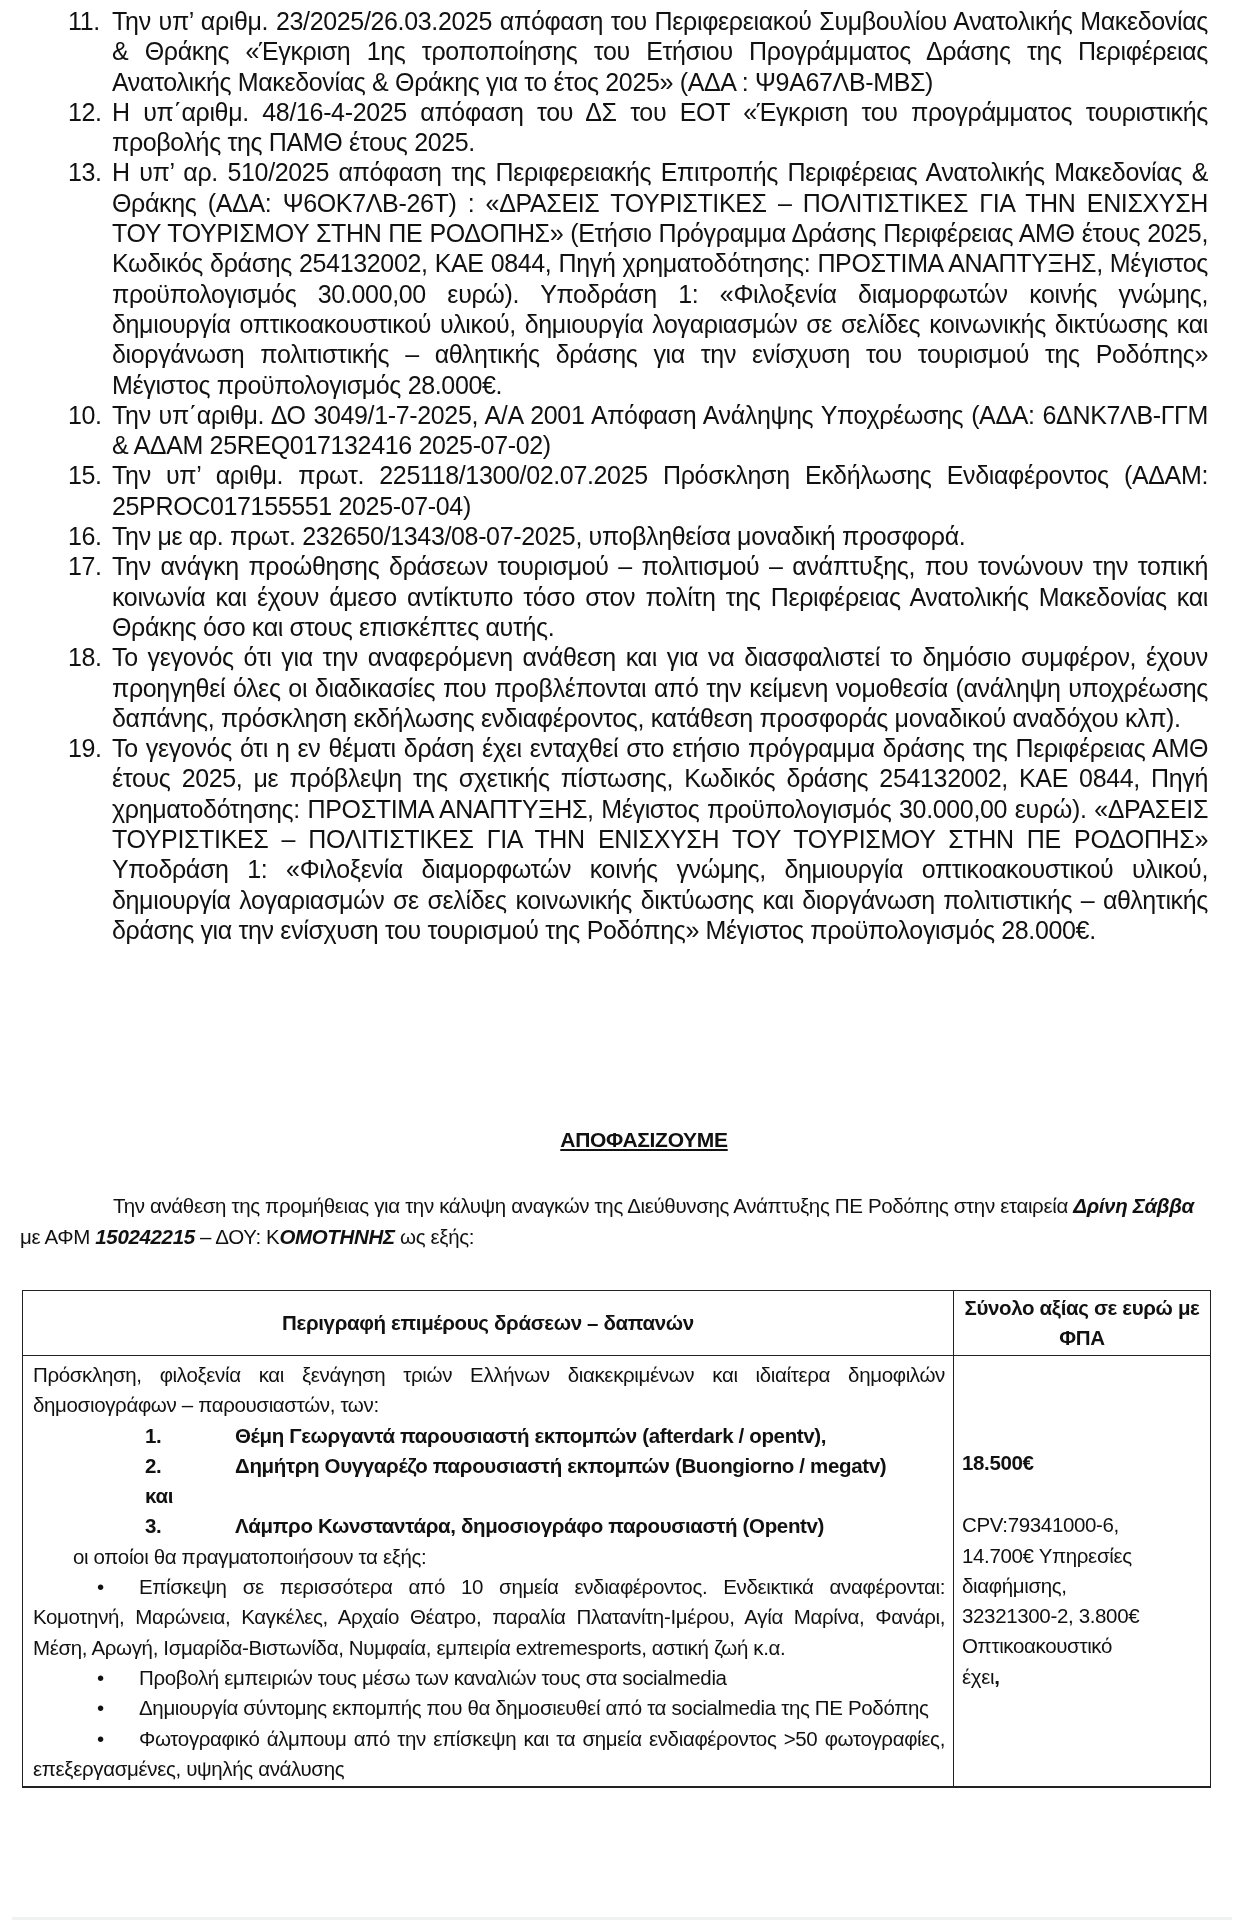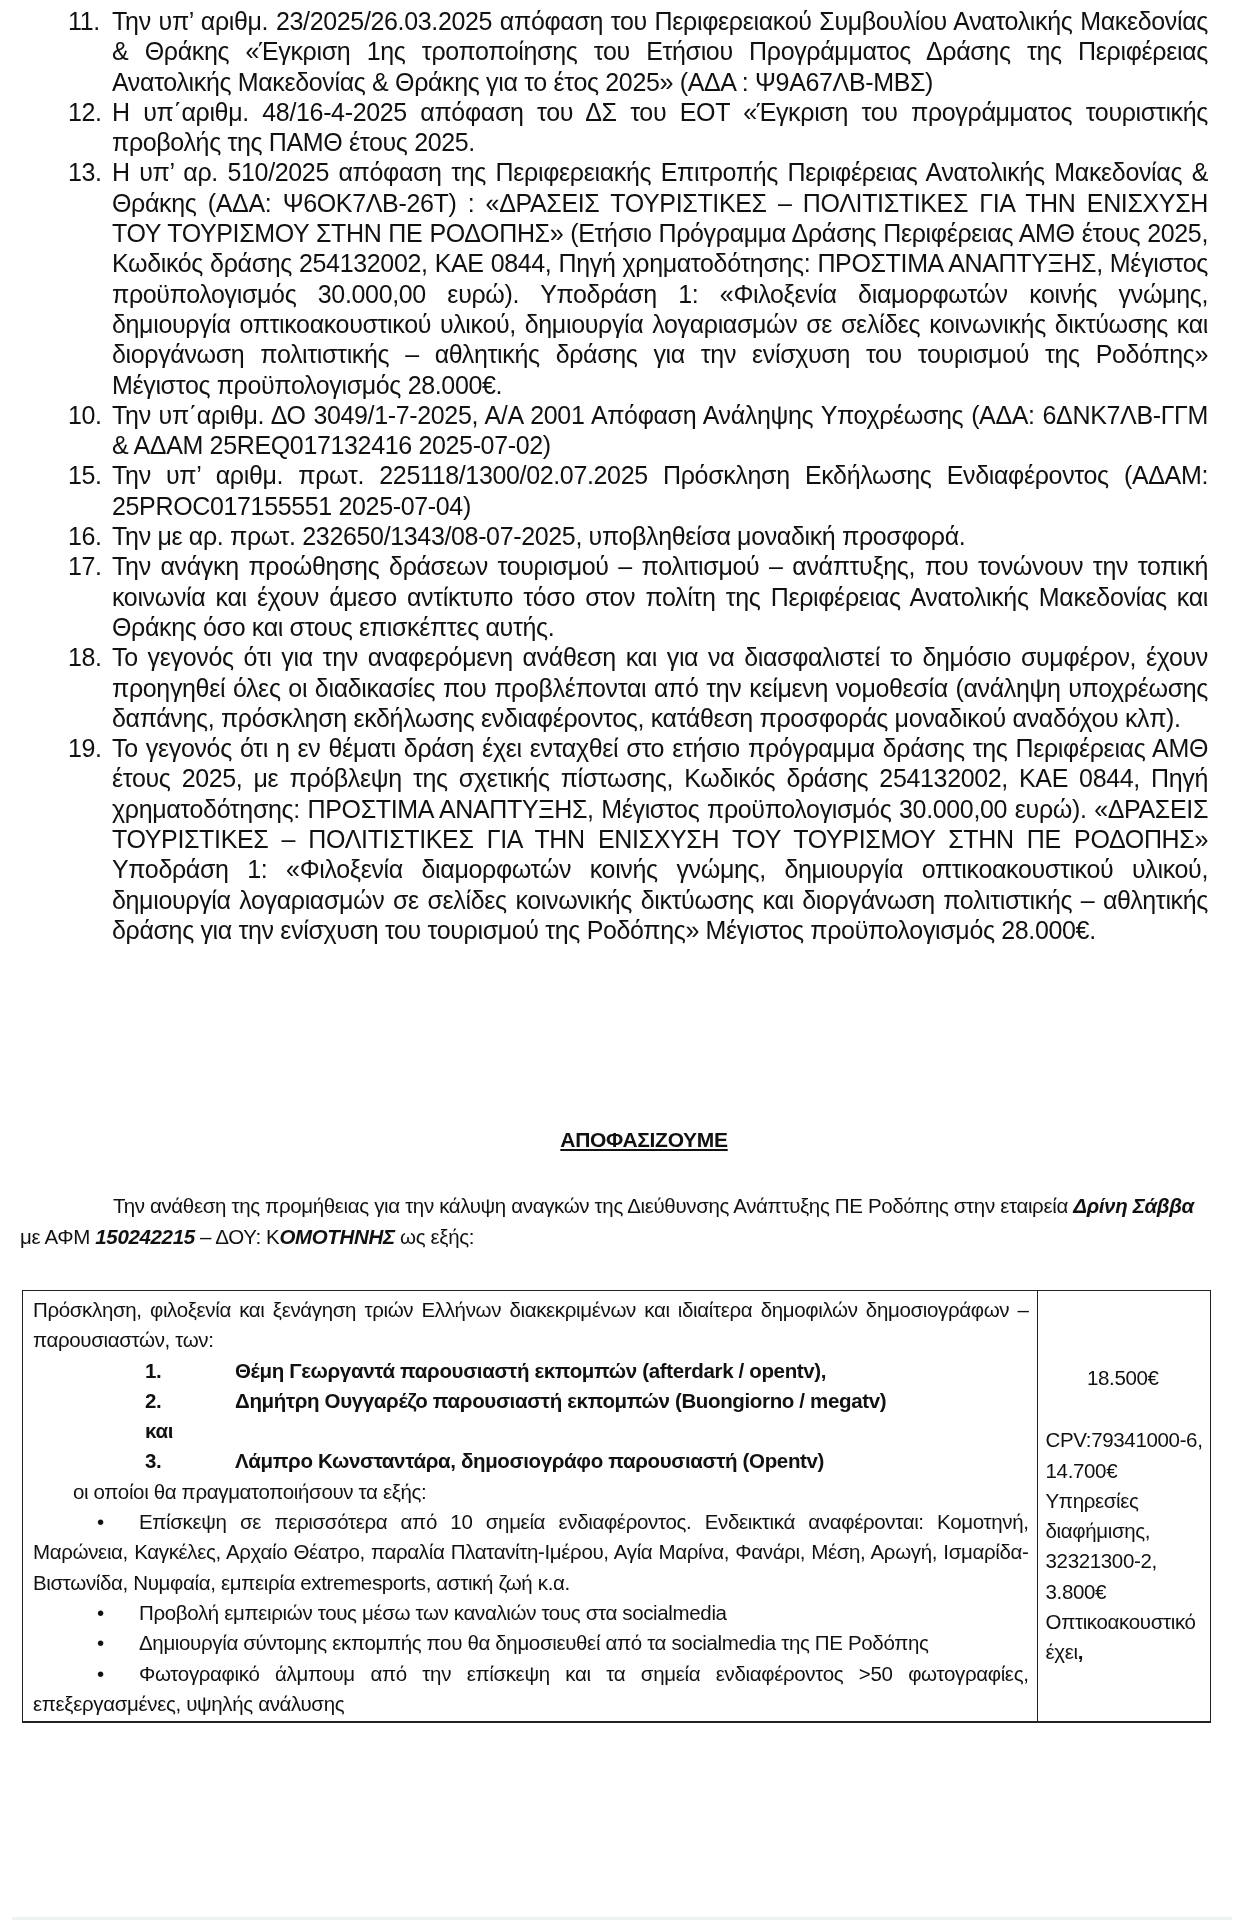--- a/index.html
+++ b/index.html
@@ -27,21 +27,21 @@
   th.c2 { padding: 2px 6px; text-align: center; }
   td.desc { padding: 4px 8px 2px 10px; line-height: 30.3px; margin-top: 6px; }
   td.desc .just { text-align: justify; }
   td.val { padding: 0 6px 0 8px; line-height: 30.3px; }
   .named { font-weight: bold; display: flex; padding-left: 112px; }
   .named .n { width: 90px; }
   .kai { font-weight: bold; padding-left: 112px; }
   .sub { padding-left: 40px; }
   .bul { text-align: justify; }
   .bul .dot { display: inline-block; width: 106px; padding-left: 64px; box-sizing: border-box; }
-  .amt { text-align: center; font-weight: normal; margin-top: 72px; padding-right: 4px; }
+  .amt { text-align: left; font-weight: bold; margin-top: 92px; padding-right: 4px; }
   .cpv { margin-top: 32px; }
   table.award tr.last td { border-bottom-width: 2.5px; }
   .bottom-band { position: absolute; left: 12px; top: 1917px; width: 1220px; height: 10px; background: #eef3f2; }
 </style>
 </head>
 <body>
 
 <div class="page">
 
   <div class="ol">
@@ -55,20 +55,24 @@
     <div class="item"><span class="num">18.</span><span>Το γεγονός ότι για την αναφερόμενη ανάθεση και για να διασφαλιστεί το δημόσιο συμφέρον, έχουν προηγηθεί όλες οι διαδικασίες που προβλέπονται από την κείμενη νομοθεσία (ανάληψη υποχρέωσης δαπάνης, πρόσκληση εκδήλωσης ενδιαφέροντος, κατάθεση προσφοράς μοναδικού αναδόχου κλπ).</span></div>
     <div class="item"><span class="num">19.</span><span>Το γεγονός ότι η εν θέματι δράση έχει ενταχθεί στο ετήσιο πρόγραμμα δράσης της Περιφέρειας ΑΜΘ έτους 2025, με πρόβλεψη της σχετικής πίστωσης, Κωδικός δράσης 254132002, ΚΑΕ 0844, Πηγή χρηματοδότησης: ΠΡΟΣΤΙΜΑ ΑΝΑΠΤΥΞΗΣ, Μέγιστος προϋπολογισμός 30.000,00 ευρώ). «ΔΡΑΣΕΙΣ ΤΟΥΡΙΣΤΙΚΕΣ – ΠΟΛΙΤΙΣΤΙΚΕΣ ΓΙΑ ΤΗΝ ΕΝΙΣΧΥΣΗ ΤΟΥ ΤΟΥΡΙΣΜΟΥ ΣΤΗΝ ΠΕ ΡΟΔΟΠΗΣ» Υποδράση 1: «Φιλοξενία διαμορφωτών κοινής γνώμης, δημιουργία οπτικοακουστικού υλικού, δημιουργία λογαριασμών σε σελίδες κοινωνικής δικτύωσης και διοργάνωση πολιτιστικής – αθλητικής δράσης για την ενίσχυση του τουρισμού της Ροδόπης» Μέγιστος προϋπολογισμός 28.000€.</span></div>
   </div>
 
   <div class="heading">ΑΠΟΦΑΣΙΖΟΥΜΕ</div>
 
   <div class="decision"><span class="indent"></span><span>Την ανάθεση της προμήθειας για την κάλυψη αναγκών της Διεύθυνσης Ανάπτυξης ΠΕ Ροδόπης στην εταιρεία </span><span class="bi">Δρίνη Σάββα</span><span> με ΑΦΜ </span><span class="bi">150242215</span><span> – ΔΟΥ: Κ</span><span class="bi">ΟΜΟΤΗΝΗΣ</span><span> ως εξής:</span></div>
 
   <table class="award">
     <tbody>
+        <tr>
+      <th class="c1">Περιγραφή επιμέρους δράσεων – δαπανών</th>
+      <th class="c2">Σύνολο αξίας σε ευρώ με ΦΠΑ</th>
+    </tr>
     <tr class="last">
       <td class="desc">
         <div class="just">Πρόσκληση, φιλοξενία και ξενάγηση τριών Ελλήνων διακεκριμένων  και ιδιαίτερα δημοφιλών δημοσιογράφων – παρουσιαστών, των:</div>
         <div class="named">
               <span class="n">1.</span>
               <span>Θέμη Γεωργαντά παρουσιαστή εκπομπών (afterdark / opentv),</span>
             </div>
         <div class="named">
               <span class="n">2.</span>
               <span>Δημήτρη Ουγγαρέζο παρουσιαστή εκπομπών (Buongiorno / megatv)</span>

